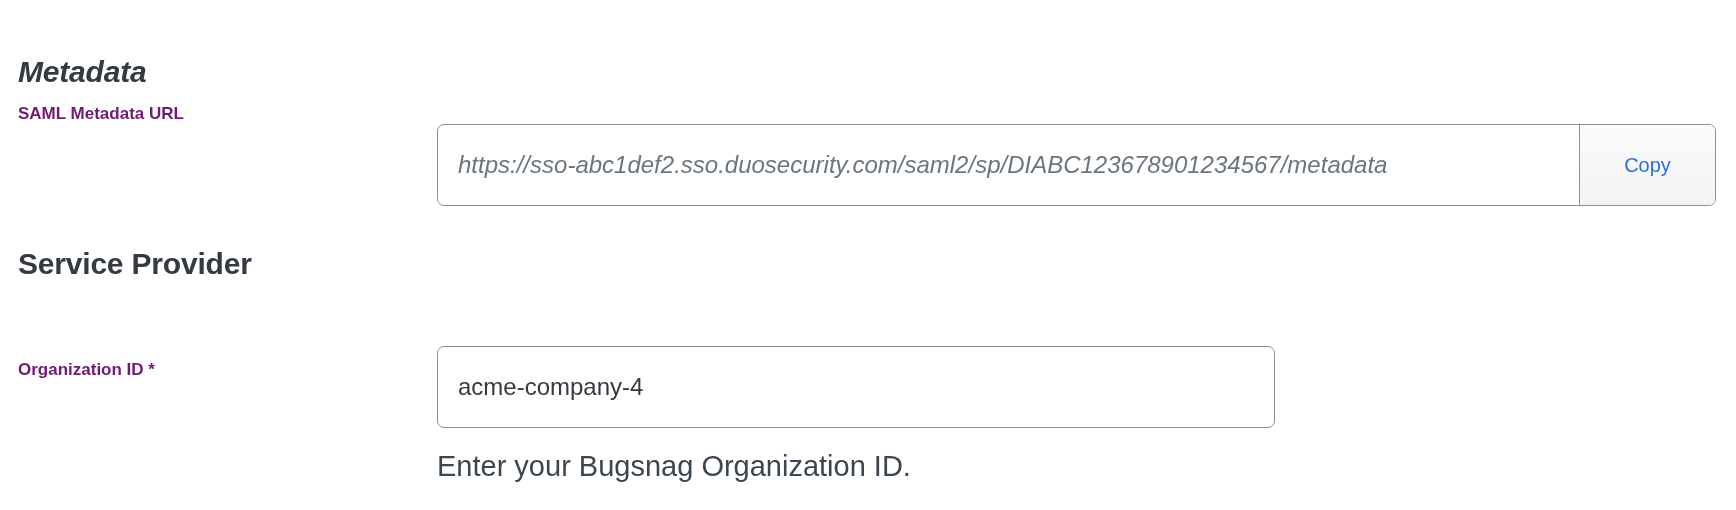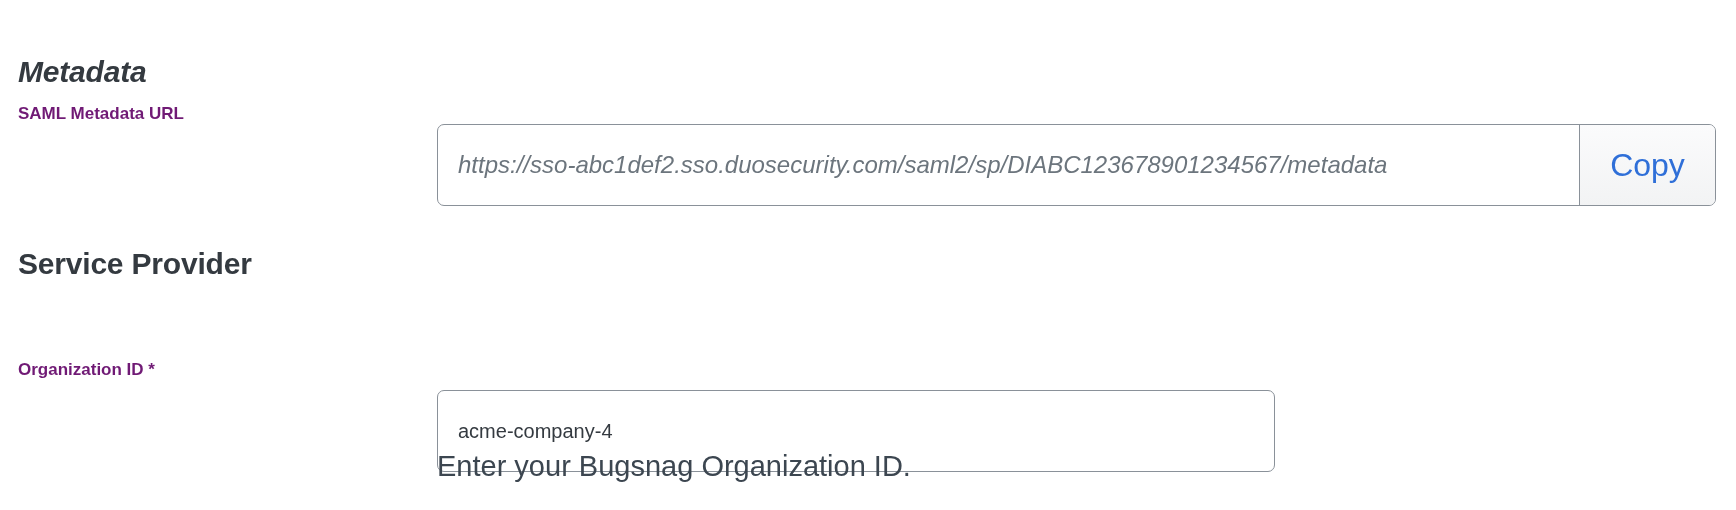--- a/index.html
+++ b/index.html
@@ -84,43 +84,42 @@
     flex: 0 0 auto;
     width: 136px;
     display: flex;
     align-items: center;
     justify-content: center;
     border: none;
     border-left: 1px solid #8a9199;
     background: linear-gradient(#fbfbfc, #f2f3f4);
     color: #2f6fd8;
     font-family: "Liberation Sans", sans-serif;
-    font-size: 32px;
+    font-size: 20px;
     font-weight: normal;
     cursor: pointer;
     padding: 0;
   }
 
   
   #org-id-input {
     position: absolute;
     left: 437px;
     top: 346px;
     width: 838px;
     height: 82px;
     box-sizing: border-box;
     border: 1px solid #8a9199;
     border-radius: 7px;
     background: #ffffff;
     font-family: "Liberation Sans", sans-serif;
-    font-size: 20px;
+    font-size: 24px;
     color: #343a40;
     padding: 0 20px;
     outline: none;
-    margin-top: 44px;
   }
 
   
   #org-id-help {
     position: absolute;
     left: 437px;
     top: 452px;
     font-size: 29px;
     color: #3c4650;
     line-height: 1;

